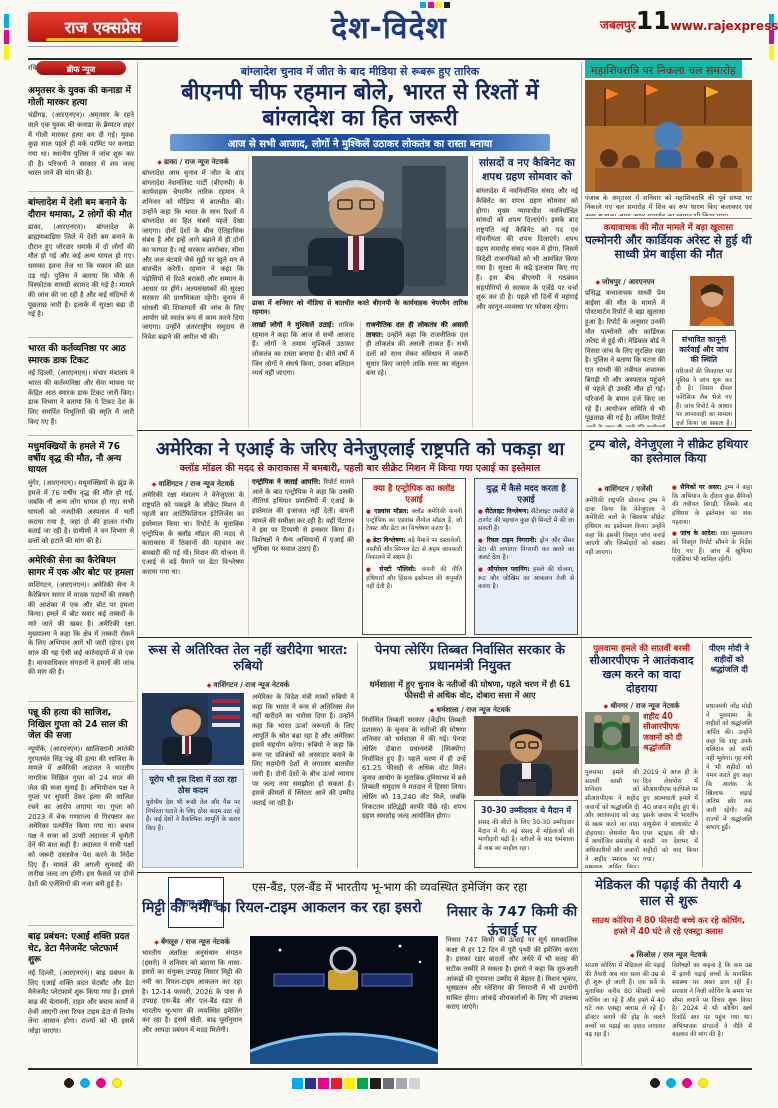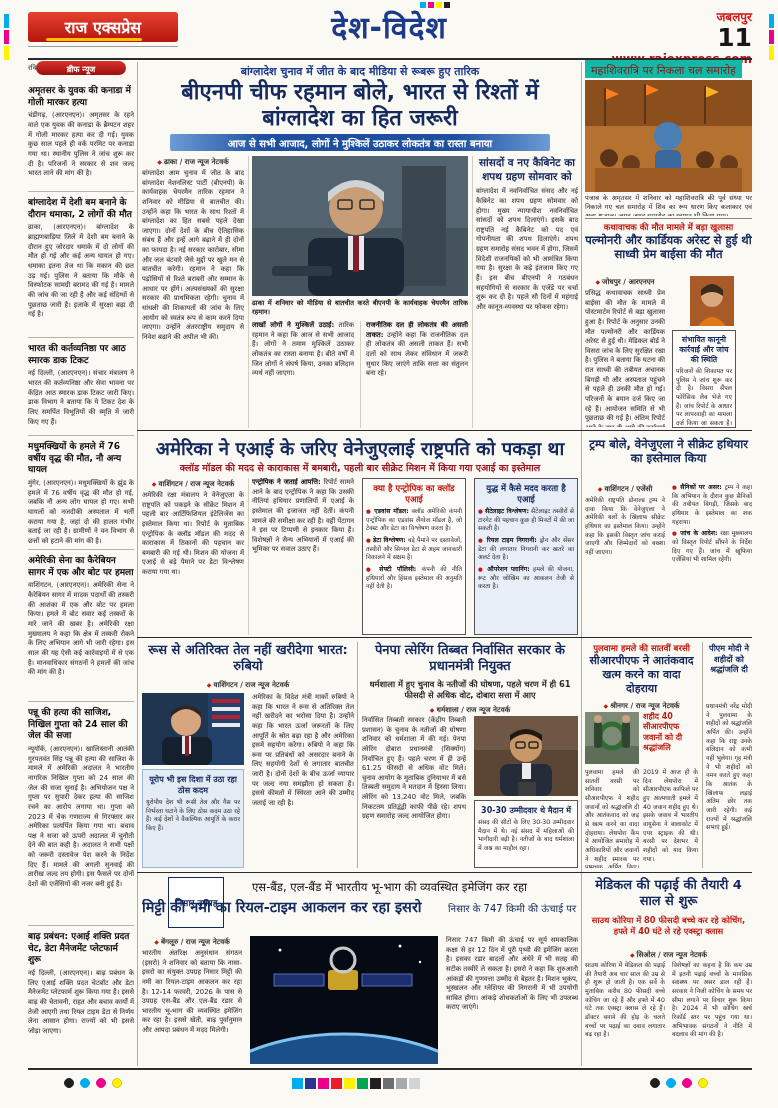--- a/index.html
+++ b/index.html
@@ -22,21 +22,21 @@
 .photo{position:absolute;overflow:hidden;background:#667}
 .photo svg{display:block;width:100%;height:100%}
 .caption{font-size:6.6px;line-height:1.35;text-align:justify;color:#222;overflow:hidden}
 
 .logo-box{position:absolute;left:28px;top:12px;width:150px;height:30px;border-radius:3px;
   background:linear-gradient(180deg,#e8402f,#b5160d);display:flex;align-items:center;justify-content:center;
   color:#fff;font-weight:bold;font-size:16px}
 .logo-accent{position:absolute;left:46px;top:38px;width:96px;height:3px;background:#f6c400;border-radius:2px}
 .date-line{position:absolute;left:28px;top:46px;width:150px;font-size:7px;color:#333;border-top:1px solid #9a9a9a;padding-top:16px}
 .section-title{position:absolute;left:239px;top:6px;width:300px;text-align:center;font-size:30px;font-weight:bold;color:#1b3a8a;letter-spacing:1px}
-.edition-block{position:absolute;left:600px;top:8px;width:152px;display:flex;flex-direction:column;align-items:flex-end}
+.edition-block{position:absolute;left:600px;top:8px;width:152px;display:flex;flex-direction:row;align-items:flex-end}
 .edition-name{font-size:12px;font-weight:bold;color:#d11a1a}
 .page-number{font-size:25px;font-weight:bold;color:#161616;line-height:1}
 .website{font-size:12px;font-weight:bold;color:#b51212;margin-top:2px}
 
 .brief-tab{position:absolute;left:36px;top:61px;width:90px;height:14px;border-radius:8px;
   background:linear-gradient(180deg,#d8342a,#9c0f0f);color:#fff;font-size:8px;font-weight:bold;
   display:flex;align-items:center;justify-content:center}
 .brief-col{position:absolute;left:28px;top:80px;width:106px}
 .brief-item{border-bottom:1px solid #b9b2a6;overflow:hidden;padding-top:5px}
 .brief-h{font-size:9px;font-weight:bold;line-height:1.3;color:#0f0f0f;margin-bottom:3px}
@@ -313,21 +313,21 @@
   <div class="abs tiny-txt" style="left:643px;top:768px;width:55px;height:100px">2019 में आज ही के दिन लेथपोरा में सीआरपीएफ काफिले पर हुए आत्मघाती हमले में 40 जवान शहीद हुए थे। इसके जवाब में भारतीय वायुसेना ने बालाकोट में एयर स्ट्राइक की थी। बरसी पर देशभर में शहीदों को याद किया गया।</div>
   <div class="vrule" style="left:702px;top:642px;height:226px"></div>
   <div class="abs center" style="left:706px;top:643px;width:46px;height:56px;overflow:hidden;font-size:8.2px;font-weight:bold;color:#14295e;line-height:1.3">पीएम मोदी ने शहीदों को श्रद्धांजलि दी</div>
   <div class="abs tiny-txt" style="left:706px;top:702px;width:46px;height:166px">प्रधानमंत्री नरेंद्र मोदी ने पुलवामा के शहीदों को श्रद्धांजलि अर्पित की। उन्होंने कहा कि राष्ट्र उनके बलिदान को कभी नहीं भूलेगा। गृह मंत्री ने भी शहीदों को नमन करते हुए कहा कि आतंक के खिलाफ लड़ाई अंतिम छोर तक जारी रहेगी। कई राज्यों में श्रद्धांजलि सभाएं हुईं।</div>
 
   <div class="hrule" style="left:137px;top:872px;width:615px"></div>
 
   <div class="isro-label">निसार उपग्रह</div>
   <div class="isro-strip-text">एस-बैंड, एल-बैंड में भारतीय भू-भाग की व्यवस्थित इमेजिंग कर रहा</div>
   <div class="abs" style="left:142px;top:899px;width:300px;height:34px;overflow:hidden;font-size:14.5px;font-weight:bold;color:#14295e;line-height:1.2">मिट्टी की नमी का रियल-टाइम आकलन कर रहा इसरो</div>
-  <div class="abs center" style="left:446px;top:901px;width:132px;font-size:10px;font-weight:normal;color:#14295e">निसार के 747 किमी की ऊंचाई पर</div>
+  <div class="abs center" style="left:446px;top:901px;width:132px;font-size:14px;font-weight:bold;color:#14295e">निसार के 747 किमी की ऊंचाई पर</div>
   <div class="abs" style="left:142px;top:936px;width:100px;height:128px;overflow:hidden">
     <div class="byline">बेंगलूरु / राज न्यूज नेटवर्क</div>
     <div class="body-txt" style="height:112px">भारतीय अंतरिक्ष अनुसंधान संगठन (इसरो) ने शनिवार को बताया कि नासा-इसरो का संयुक्त उपग्रह निसार मिट्टी की नमी का रियल-टाइम आकलन कर रहा है। 12-14 फरवरी, 2026 के पास से उपग्रह एस-बैंड और एल-बैंड रडार से भारतीय भू-भाग की व्यवस्थित इमेजिंग कर रहा है। इससे खेती, बाढ़ पूर्वानुमान और आपदा प्रबंधन में मदद मिलेगी।</div>
   </div>
   <div class="photo" style="left:250px;top:936px;width:188px;height:128px">
     <svg viewBox="0 0 188 128" preserveAspectRatio="none">
       <rect width="188" height="128" fill="#060a14"></rect>
       <ellipse cx="94" cy="176" rx="150" ry="78" fill="#1a4f8a"></ellipse>
       <ellipse cx="94" cy="176" rx="150" ry="78" fill="none" stroke="#7fc4ef" stroke-width="3"></ellipse>
       <ellipse cx="60" cy="150" rx="40" ry="14" fill="#dce9f2" opacity="0.5"></ellipse>

